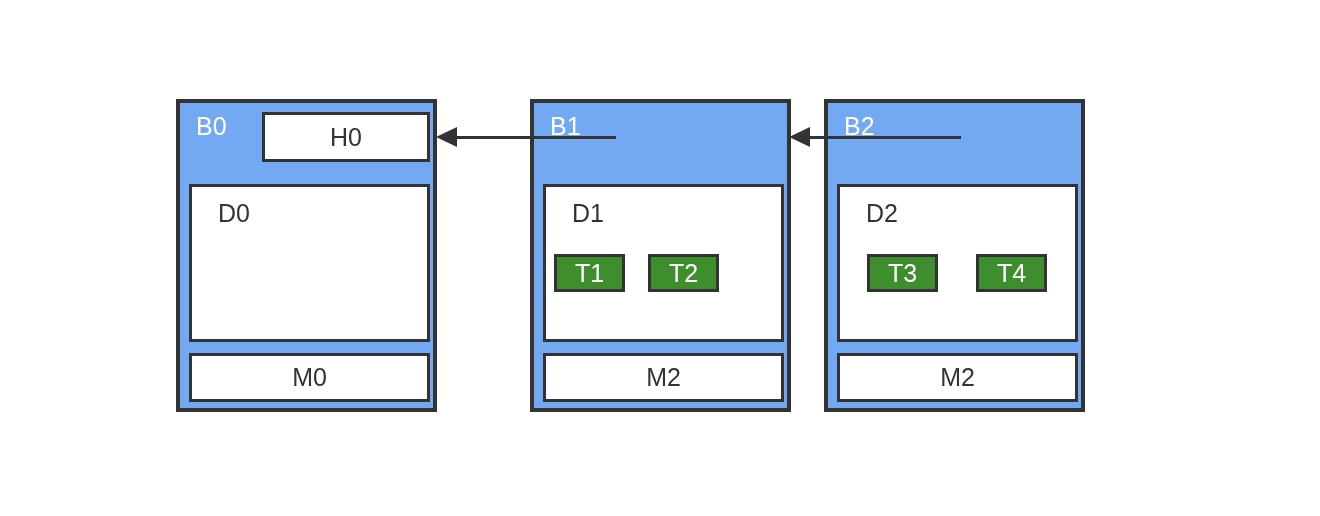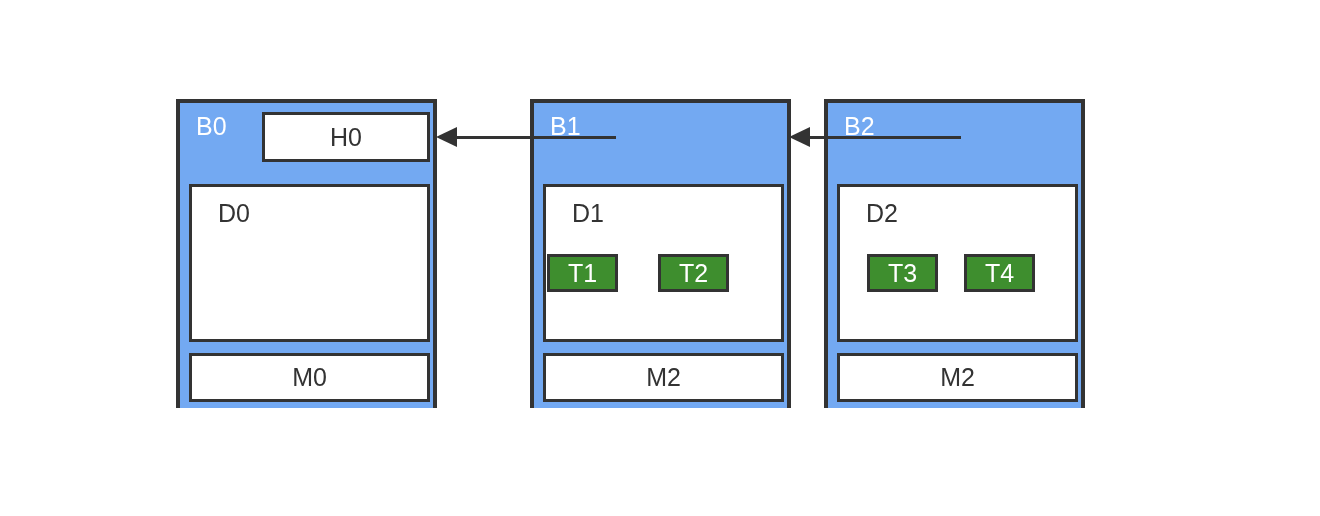--- a/index.html
+++ b/index.html
@@ -4,21 +4,21 @@
 <style>
   :root{
     --block-fill:#73A9F2;
     --tx-fill:#3E8E2E;
     --border:#333333;
     --text:#333333;
     --box-fill:#ffffff;
   }
   html,body{margin:0;padding:0;background:#ffffff;}
   .canvas{
-    position:relative;width:1320px;height:408px;background:#ffffff;
+    position:relative;width:1320px;height:516px;background:#ffffff;
     font-family:"Liberation Sans", sans-serif;overflow:hidden;
   }
   .block{
     position:absolute;top:99px;width:261px;height:313px;
     background:var(--block-fill);border:4px solid var(--border);
     box-sizing:border-box;
   }
   .block.b0{left:176px}
   .block.b1{left:530px}
   .block.b2{left:824px}
@@ -33,23 +33,23 @@
     font-size:25px;color:var(--text);margin-left:13px;
   }
   .data-box{
     position:absolute;left:9px;right:3px;top:81px;height:158px;
     background:var(--box-fill);border:3px solid var(--border);box-sizing:border-box;
   }
   .data-label{
     position:absolute;left:26px;top:14px;font-size:25px;color:var(--text);line-height:1;
   }
   .tx-row{
-    position:absolute;left:1px;top:67px;display:flex;gap:40px;
+    position:absolute;left:8px;top:67px;display:flex;gap:23px;
   }
-  .b2 .tx-row{left:27px;gap:26px;}
+  .b2 .tx-row{left:27px;gap:38px;}
   .tx{
     width:71px;height:38px;background:var(--tx-fill);
     border:3px solid var(--border);box-sizing:border-box;
     display:flex;align-items:center;justify-content:center;
     color:#ffffff;font-size:25px;
   }
   .meta-box{
     position:absolute;left:9px;right:3px;top:250px;height:49px;
     background:var(--box-fill);border:3px solid var(--border);box-sizing:border-box;
     display:flex;align-items:center;justify-content:center;

